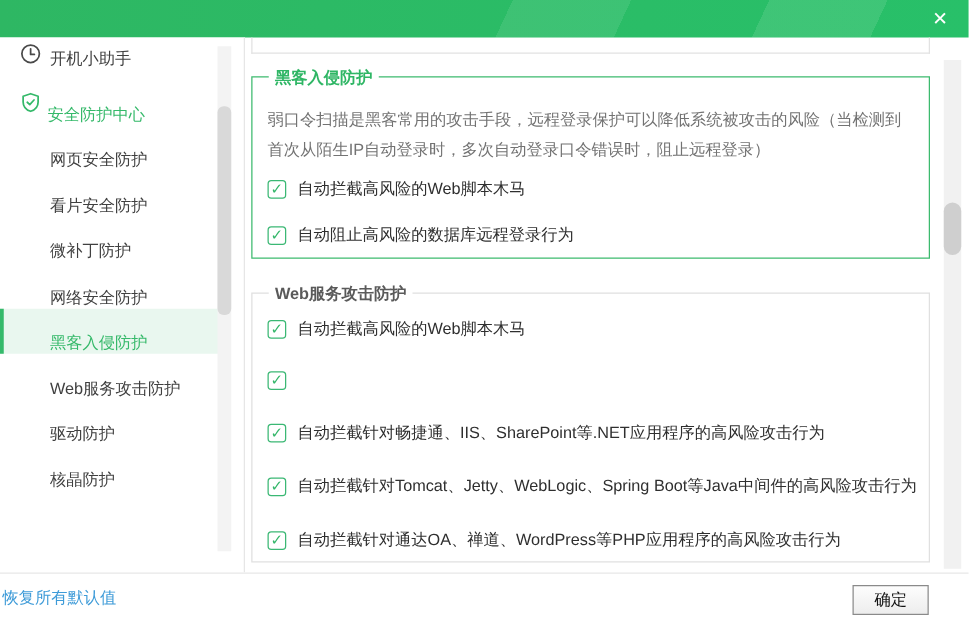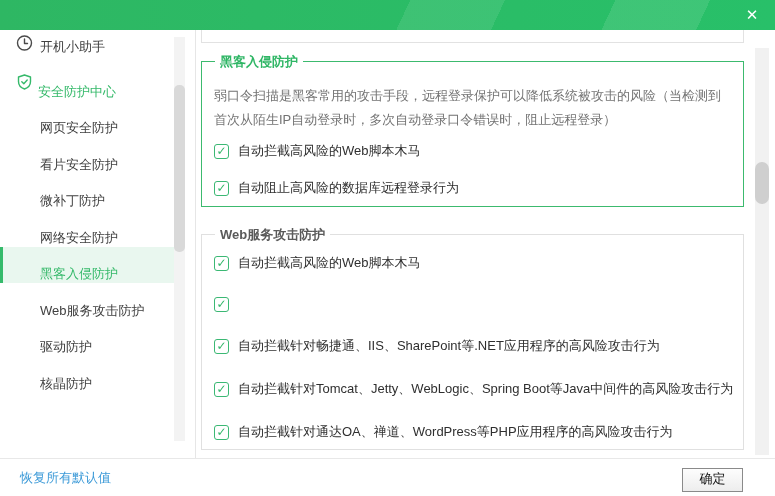--- a/index.html
+++ b/index.html
@@ -75,28 +75,28 @@
 
   
   .main-scrollbar { position:absolute; top:18px; right:6px; width:14px; height:407px; background:#f1f1f1; }
   .main-scrollbar .thumb { position:absolute; left:0; top:114px; width:14px; height:42px; background:#cfcfcf; border-radius:7px; }
 
   
   .footer {
     height:38px; flex:0 0 38px; border-top:1px solid #e8e8e8; position:relative; background:#fff;
   }
   .restore-link {
-    position:absolute; left:20px; top:50%; transform:translateY(-50%);
+    position:absolute; left:2px; top:50%; transform:translateY(-50%);
     color:#3e9bd8; font-size:13px; cursor:pointer;
   }
   .ok-button {
     position:absolute; right:32px; top:9px; width:61px; height:24px;
     border:1px solid #8a8a8a; background:linear-gradient(#fdfdfd,#ededed);
     font-size:13px; color:#111; text-align:center; line-height:22px; cursor:pointer;
-    font-family:Liberation Mono, monospace;
+    font-family:Liberation Serif, serif;
   }
 
   svg { display:block; }
 </style>
 </head>
 <body>
 
 <div class="window">
 
   <div class="titlebar">

